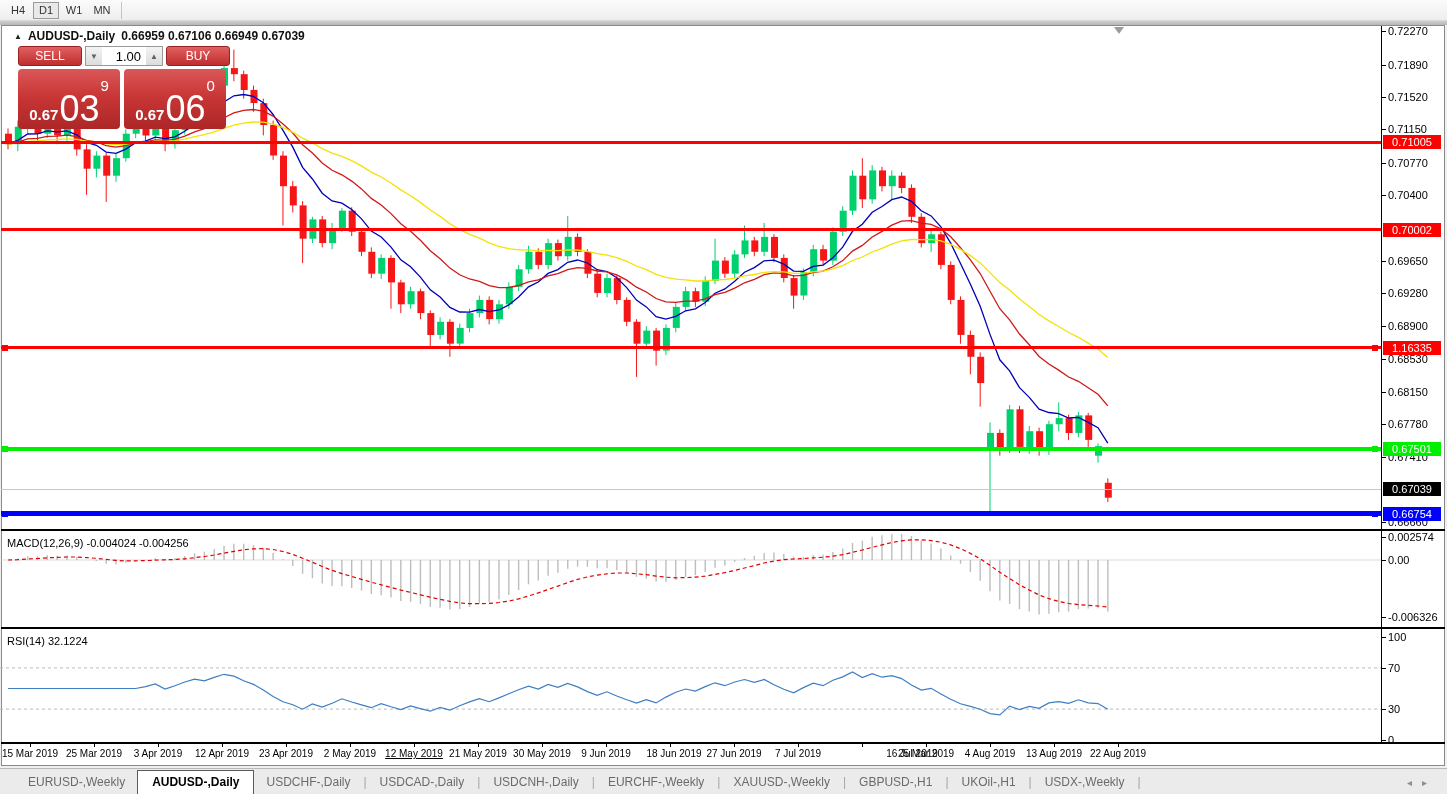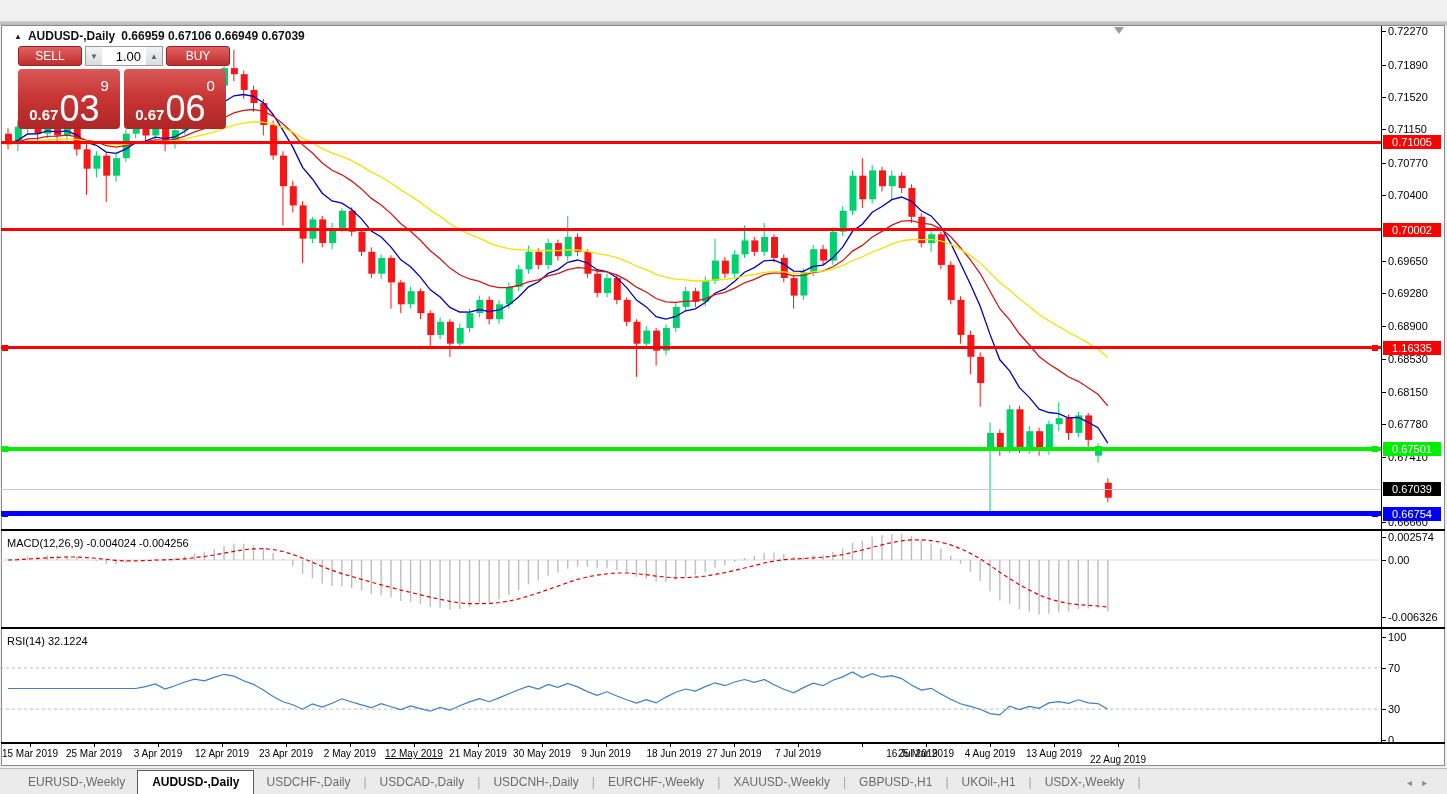--- a/index.html
+++ b/index.html
@@ -63,20 +63,27 @@
   .tab.active{background:#fff;border:1px solid #5a5a5a;border-bottom:none;font-weight:bold;color:#000;
               padding:4px 14px 6px;margin-bottom:0;position:relative;top:1px;}
   .tab-pipe{color:#a6a6a6;padding:0 1px 5px;}
   .tab-arrows{position:absolute;right:10px;top:8px;font-size:10px;color:#8d8d8d;letter-spacing:10px;}
 </style>
 </head>
 <body>
 
 <div id="root">
 
+  <div class="toolbar">
+      <div class="tf-btn">H4</div>
+      <div class="tf-btn active">D1</div>
+      <div class="tf-btn">W1</div>
+      <div class="tf-btn">MN</div>
+      <div class="toolbar-sep"></div>
+    </div>
   <div class="groove"></div>
 
   <div class="chart-window"></div>
 
   <div class="chart-title">
     <span class="tri">▲</span>
     <span>AUDUSD-,Daily</span>
     <span>0.66959 0.67106 0.66949 0.67039</span>
   </div>
 
@@ -578,14 +585,14 @@
     <div class="date-label" style="left: 798px;">7 Jul 2019</div>
     <div class="date-tick" style="left: 862px;"></div>
     <div class="date-label" style="left: 912px; text-align: right;">16 Jul 2019</div>
     <div class="date-tick" style="left: 926px;"></div>
     <div class="date-label" style="left: 926px;">25 Mar 2019</div>
     <div class="date-tick" style="left: 990px;"></div>
     <div class="date-label" style="left: 990px;">4 Aug 2019</div>
     <div class="date-tick" style="left: 1054px;"></div>
     <div class="date-label" style="left: 1054px;">13 Aug 2019</div>
     <div class="date-tick" style="left: 1118px;"></div>
-    <div class="date-label" style="left: 1118px; margin-top: 6px;">22 Aug 2019</div>
+    <div class="date-label" style="left: 1118px;">22 Aug 2019</div>
   </div>
 
 </body></html>

